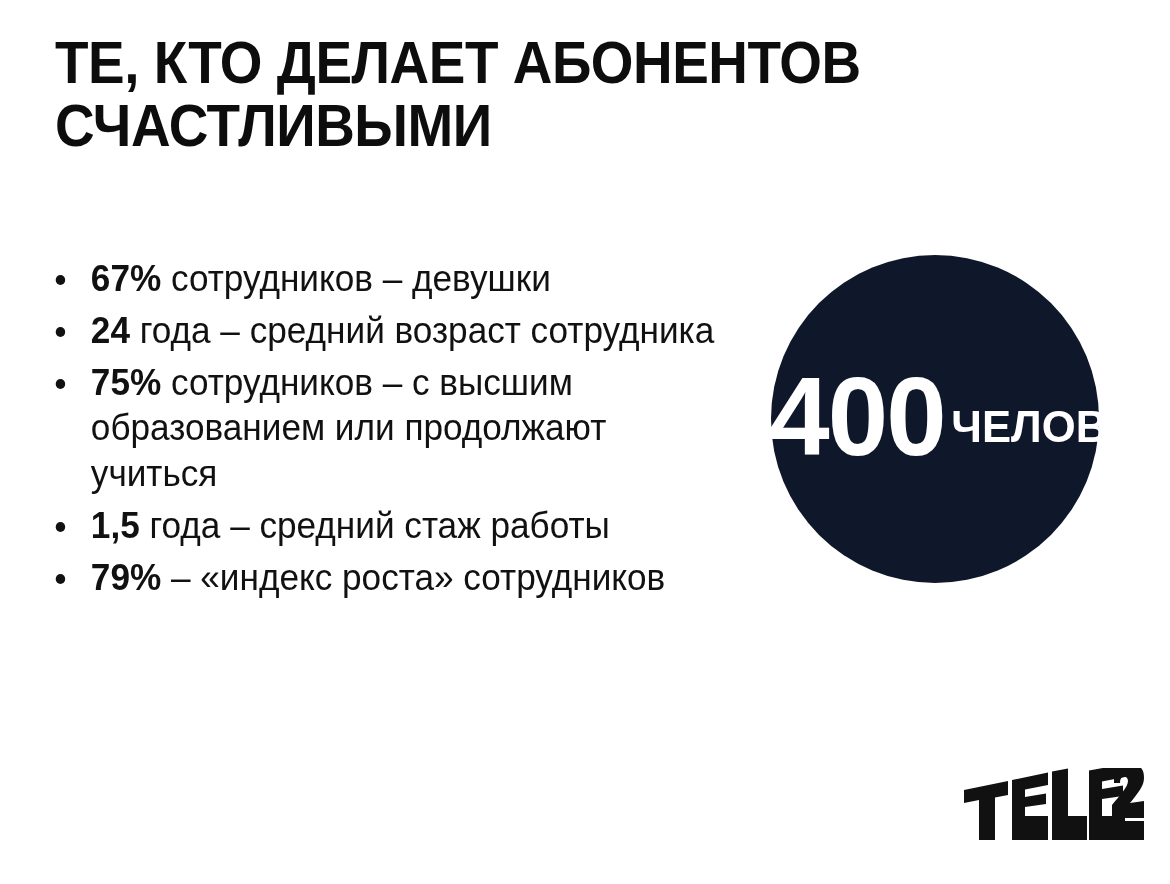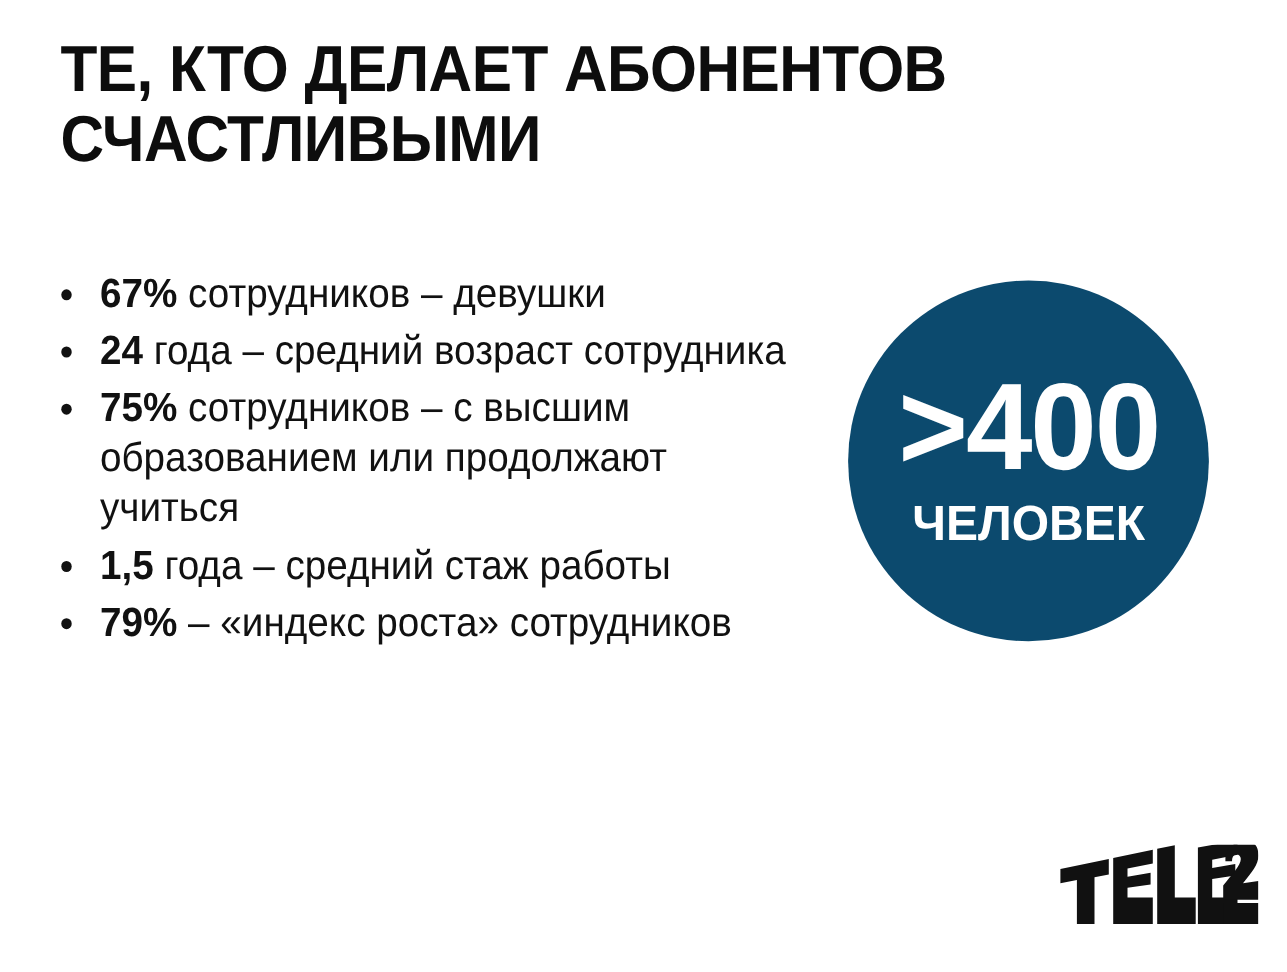--- a/index.html
+++ b/index.html
@@ -36,21 +36,21 @@
     text-transform: uppercase;
     transform: scaleX(0.93);
     transform-origin: left top;
     white-space: pre-line;
   }
 
   
   .bullets {
     position: absolute;
     left: 50px;
-    top: 244px;
+    top: 256px;
     width: 700px;
     margin: 0;
     padding: 0;
     list-style: none;
   }
   .bullet {
     position: relative;
     padding-left: 43px;
     margin: 0 0 7px 0;
     font-size: 37px;
@@ -76,23 +76,23 @@
   }
 
   
   .stat-circle {
     position: absolute;
     left: 771px;
     top: 255px;
     width: 328px;
     height: 328px;
     border-radius: 50%;
-    background: #0c4a6e;
+    background: #0f172a;
     display: flex;
-    flex-direction: column;
+    flex-direction: row;
     align-items: center;
     justify-content: center;
   }
   .stat-number {
     color: #ffffff;
     font-size: 112px;
     font-weight: bold;
     line-height: 0.92;
     letter-spacing: -2px;
     margin-top: -4px;

